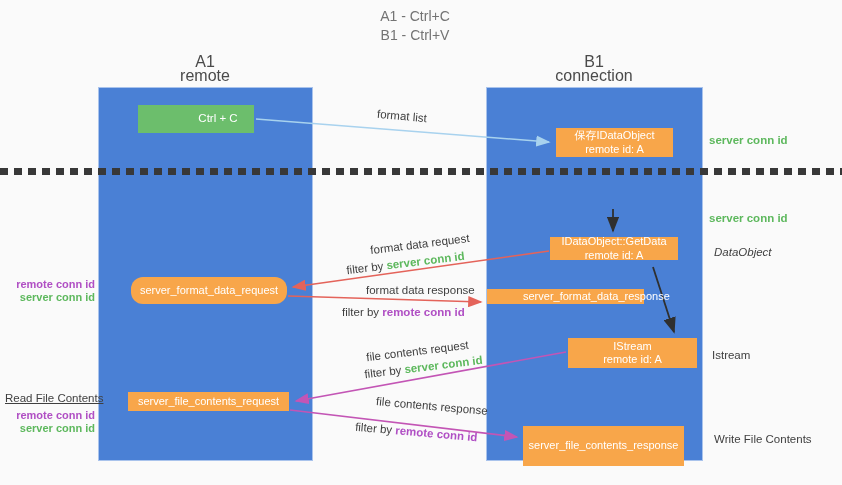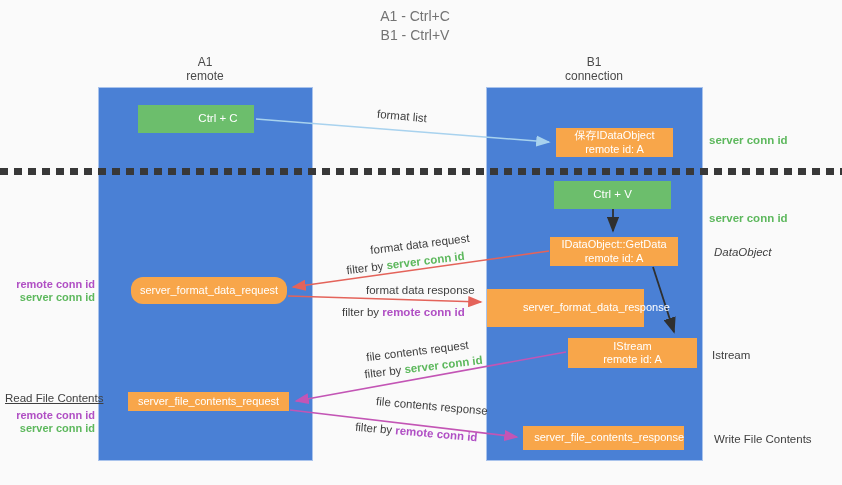--- a/index.html
+++ b/index.html
@@ -9,21 +9,21 @@
     font-family:"Liberation Sans",sans-serif;
     color:var(--dark_text,#3d3d3d);
   }
   .abs{position:absolute;}
   .title{
     left:330px;top:7px;width:170px;text-align:center;
     font-size:14px;line-height:19px;color:#737373;
   }
   .colhead{
     top:55px;width:130px;text-align:center;
-    font-size:12px;line-height:14px;color:#4a4a4a;
+    font-size:16px;line-height:14px;color:#4a4a4a;
   }
   .panel{
     background:var(--column_blue,#4a80d5);
     border:1px solid #a9c3ec;
     box-sizing:border-box;
   }
   .panel-a{left:98px;top:87px;width:215px;height:374px;}
   .panel-b{left:486px;top:87px;width:217px;height:374px;}
   .dashline{
     left:0;top:168px;width:842px;height:7px;
@@ -95,47 +95,44 @@
 
   <div class="abs node green" style="left:138px;top:105px;width:116px;height:28px;font-size:11.5px;padding-left:44px;">
     <span>Ctrl + C</span>
   </div>
 
   <div class="abs node orange" style="left:556px;top:128px;width:117px;height:29px;align-items:center;">
     <span>保存IDataObject</span>
     <span>remote id: A</span>
   </div>
 
-  <div class="abs node green" style="left:554px;top:181px;width:117px;height:28px;font-size:11.5px;">
-    <span>Ctrl + V</span>
-  </div>
 
-  <div class="abs node orange" style="left:550px;top:237px;width:128px;height:29px;">
+  <div class="abs node orange" style="left:550px;top:237px;width:128px;height:23px;">
     <span>IDataObject::GetData</span>
     <span>remote id: A</span>
   </div>
 
   <div class="abs node orange" style="left:568px;top:338px;width:129px;height:30px;">
     <span>IStream</span>
     <span>remote id: A</span>
   </div>
 
   <div class="abs node orange" style="left:131px;top:277px;width:156px;height:27px;border-radius:12px;">
     <span>server_format_data_request</span>
   </div>
 
-  <div class="abs node orange" style="left:487px;top:289px;width:157px;height:38px;padding-left:36px;">
+  <div class="abs node orange" style="left:487px;top:289px;width:157px;height:15px;padding-left:36px;">
     <span>server_format_data_response</span>
   </div>
 
   <div class="abs node orange" style="left:128px;top:392px;width:161px;height:19px;">
     <span>server_file_contents_request</span>
   </div>
 
-  <div class="abs node orange" style="left:523px;top:426px;width:161px;height:24px;align-items:flex-end;">
+  <div class="abs node orange" style="left:523px;top:426px;width:161px;height:40px;">
     <span>server_file_contents_response</span>
   </div>
 
   <div class="abs lbl rot-dn" style="left:377px;top:109px;">
     <span>format list</span>
   </div>
 
   <div class="abs lbl rot-up" style="left:370px;top:237px;">
     <span>format data request</span>
   </div>

